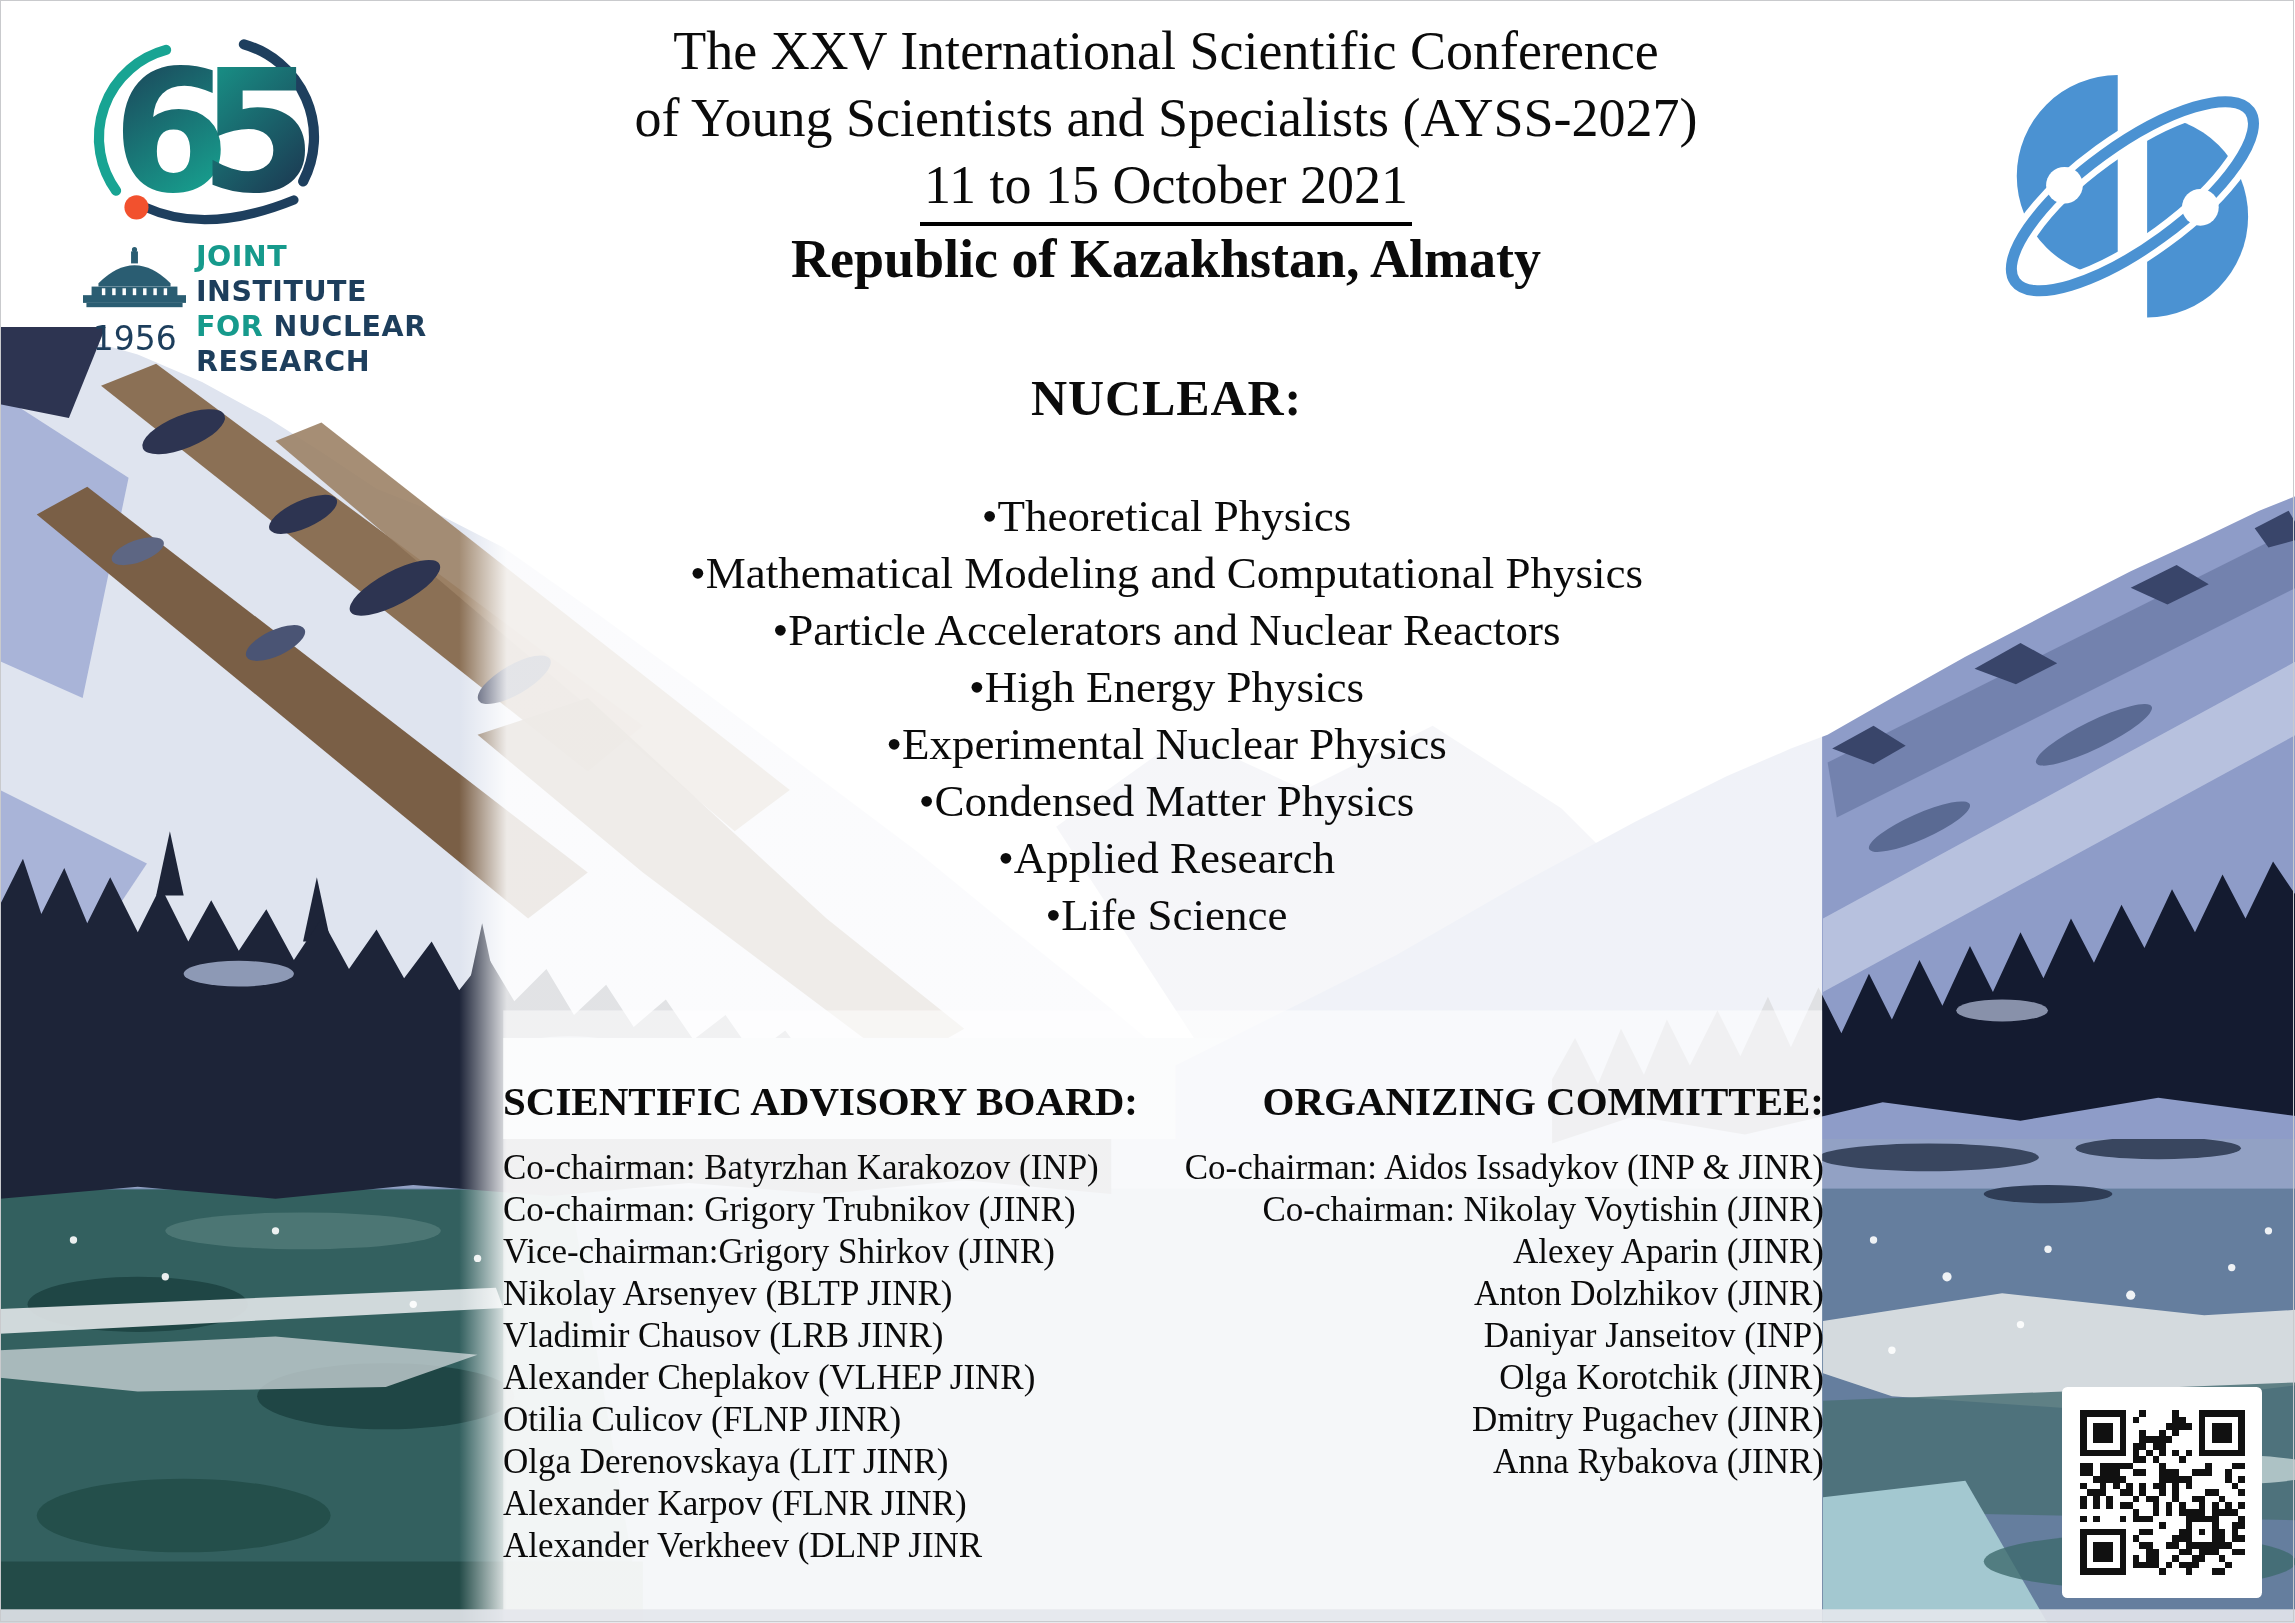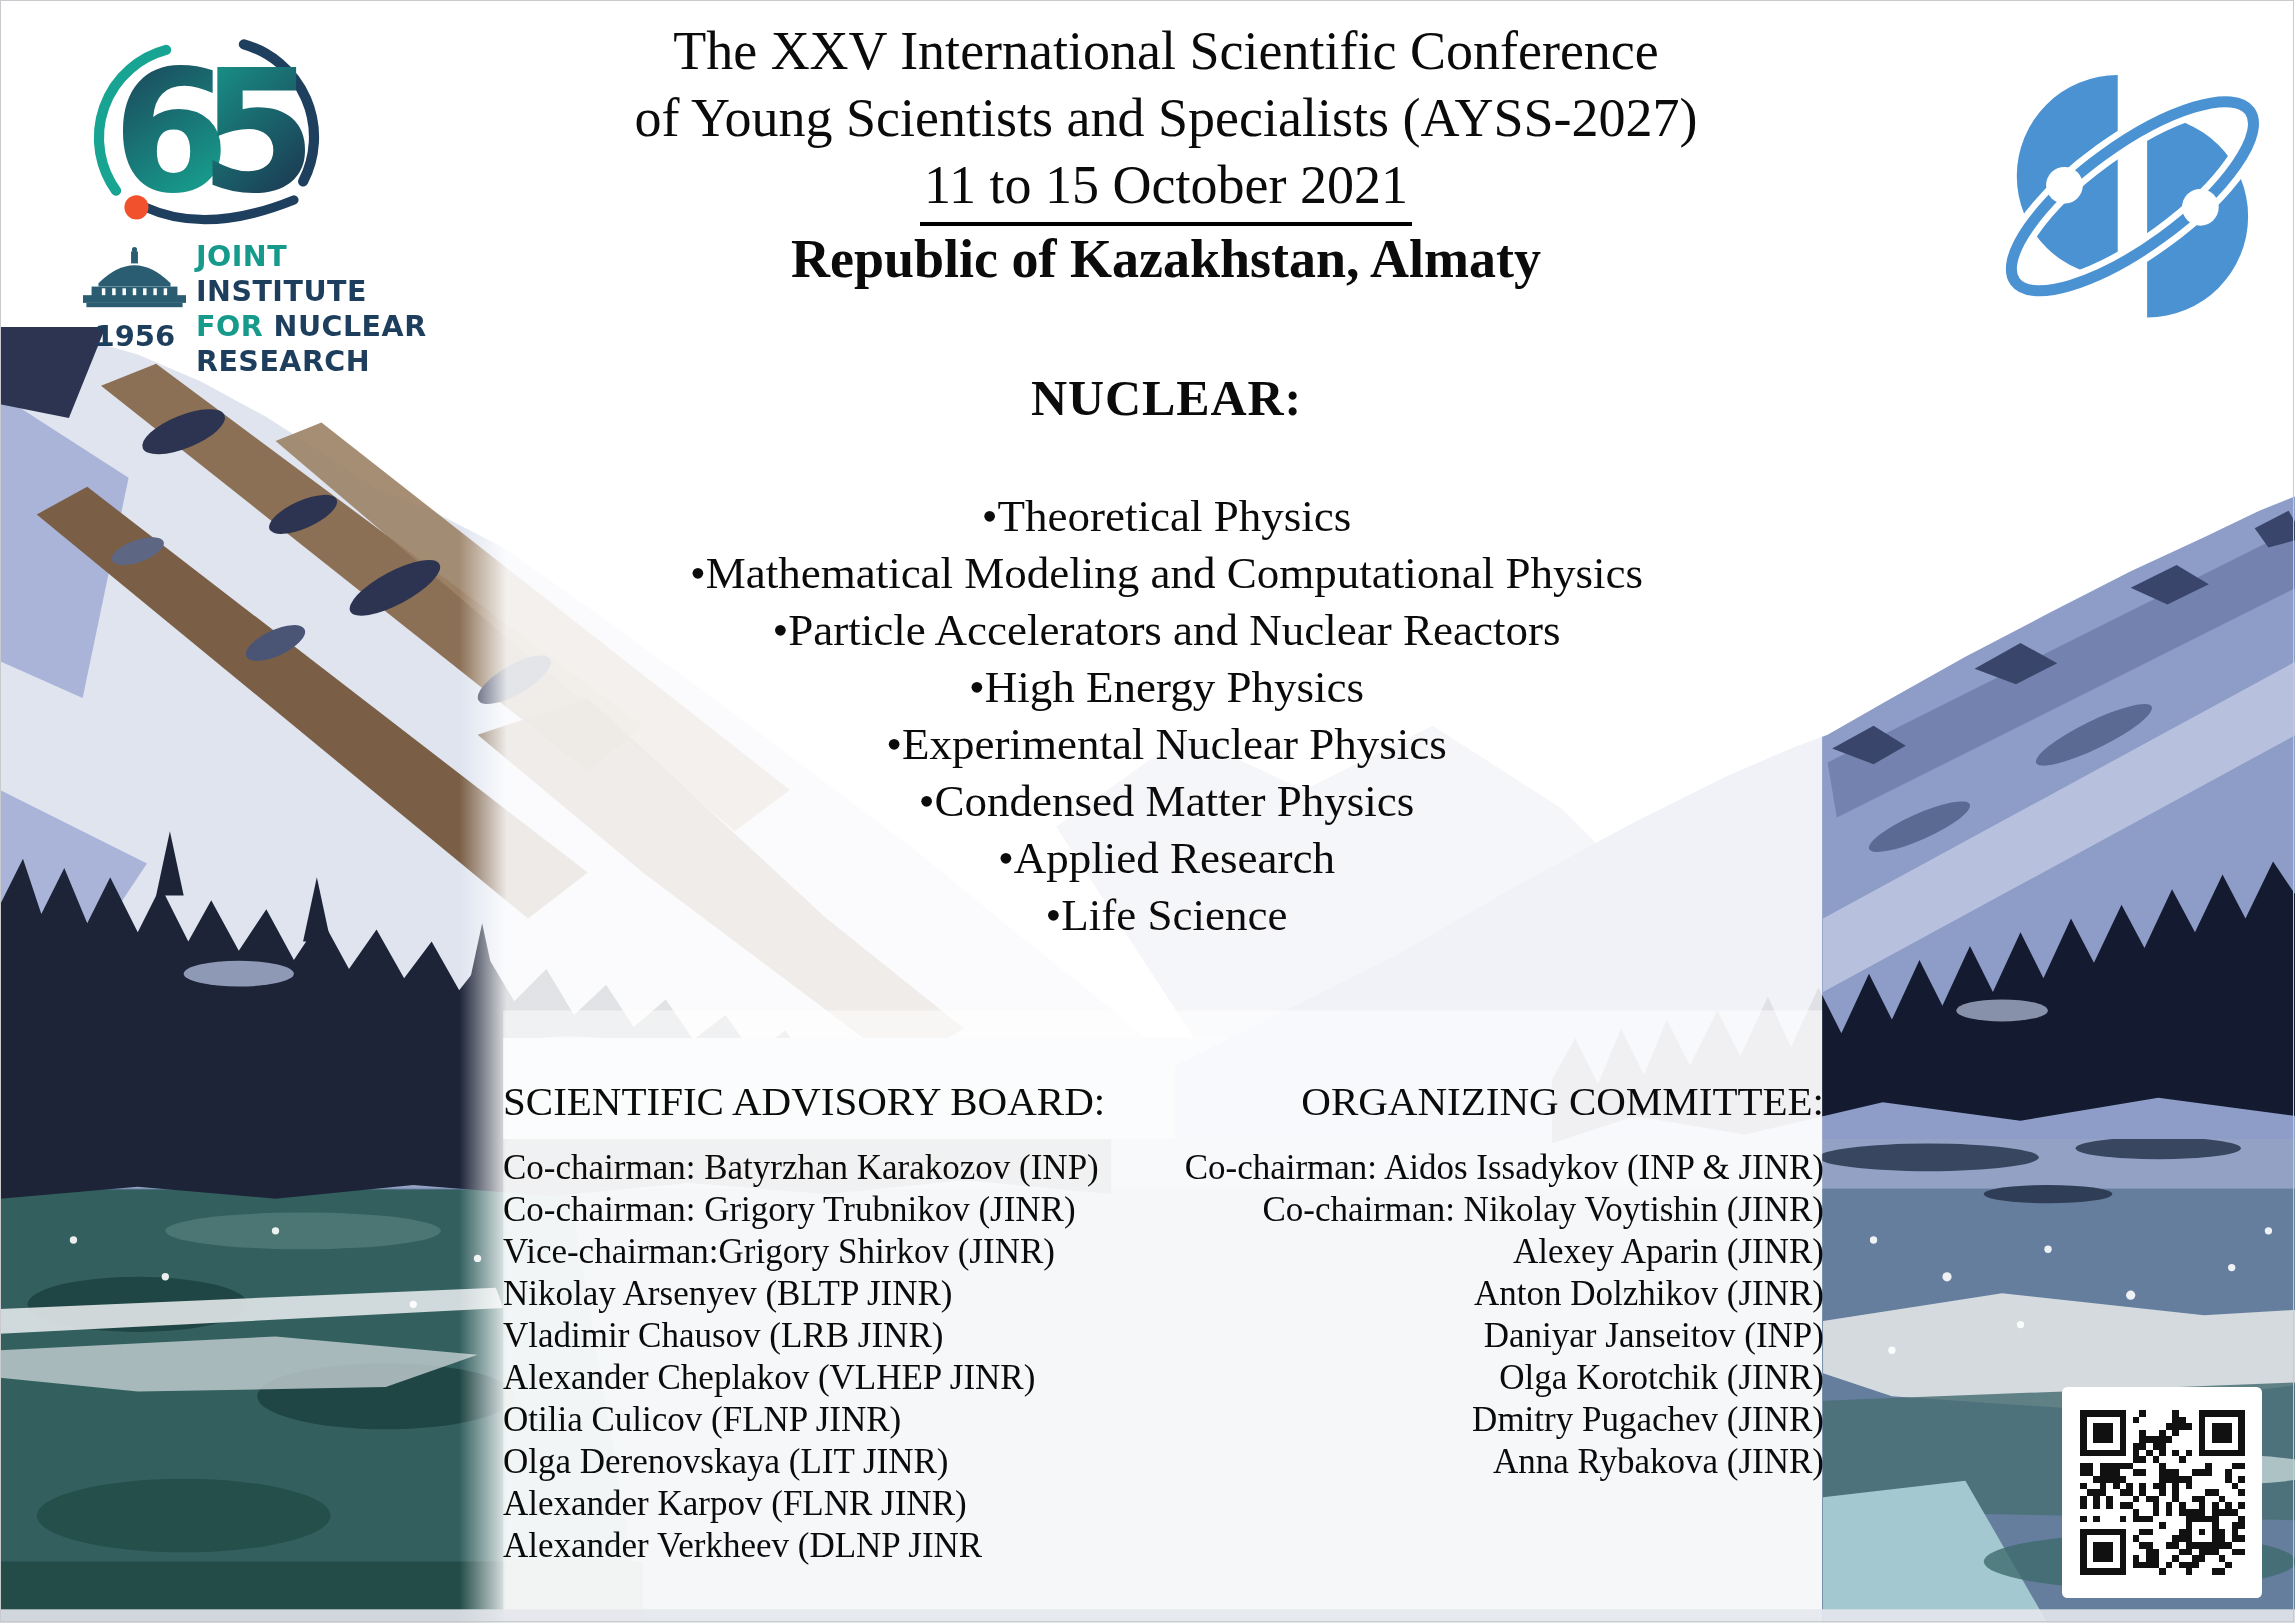--- a/index.html
+++ b/index.html
@@ -8,37 +8,37 @@
     font-family:"Liberation Serif","DejaVu Serif",serif;color:#0b0b0b;
   }
   .abs{position:absolute}
   #bg{left:0;top:0;width:2296px;height:1624px}
   .frame{left:0;top:0;width:2292px;height:1620px;border:1.8px solid #c9cacd;pointer-events:none;z-index:50}
 
   
   .logo65{left:81px;top:24px;width:377px}
   .inst-row{display:flex;margin-top:1.8px}
   .inst-build{width:112px;text-align:center}
-  .inst-year{font-family:"DejaVu Sans",sans-serif;font-weight:bold;font-size:29px;color:#1d3e5c;margin-top:1.8px}
+  .inst-year{font-family:"DejaVu Sans",sans-serif;font-weight:normal;font-size:33px;color:#1d3e5c;margin-top:1.8px}
   .inst-text{font-family:"DejaVu Sans",sans-serif;font-weight:bold;font-size:28.5px;line-height:35px;color:#1d3e5c;letter-spacing:0.5px;margin-left:7.3px;margin-top:-3.7px}
   .tl{color:#169a8c}
   .jinr-logo{left:1980px;top:31px}
 
   .title-block{left:569px;top:18.4px;width:1194px;text-align:center;font-size:54px;line-height:67px;white-space:nowrap}
   .title-underline{display:inline-block;border-bottom:4.6px solid #000;padding:0 3.7px 2.8px}
   .title-bold{font-weight:bold}
 
   
   .topics{left:496px;top:369px;width:1341px;text-align:center}
   .topics-heading{font-size:50px;font-weight:bold;line-height:59px;letter-spacing:0.9px}
   .topics-list{margin-top:60px;font-size:45px;line-height:57px;white-space:nowrap}
 
   
   .board{top:1076px}
-  .board-heading{font-size:41px;font-weight:normal;line-height:51px;white-space:nowrap}
+  .board-heading{font-size:41px;font-weight:bold;line-height:51px;white-space:nowrap}
   .board-list{margin-top:20px;font-size:35px;line-height:42px;white-space:nowrap}
   .sab{left:503px;width:698px;text-align:left}
   .oc{left:1084px;width:740px;text-align:right}
 
   
   .qr-card{left:2062px;top:1387px;width:200px;height:211px;background:#fff;border-radius:5.5px;
     display:flex;align-items:center;justify-content:center;z-index:10}
 </style>
 </head>
 <body>

